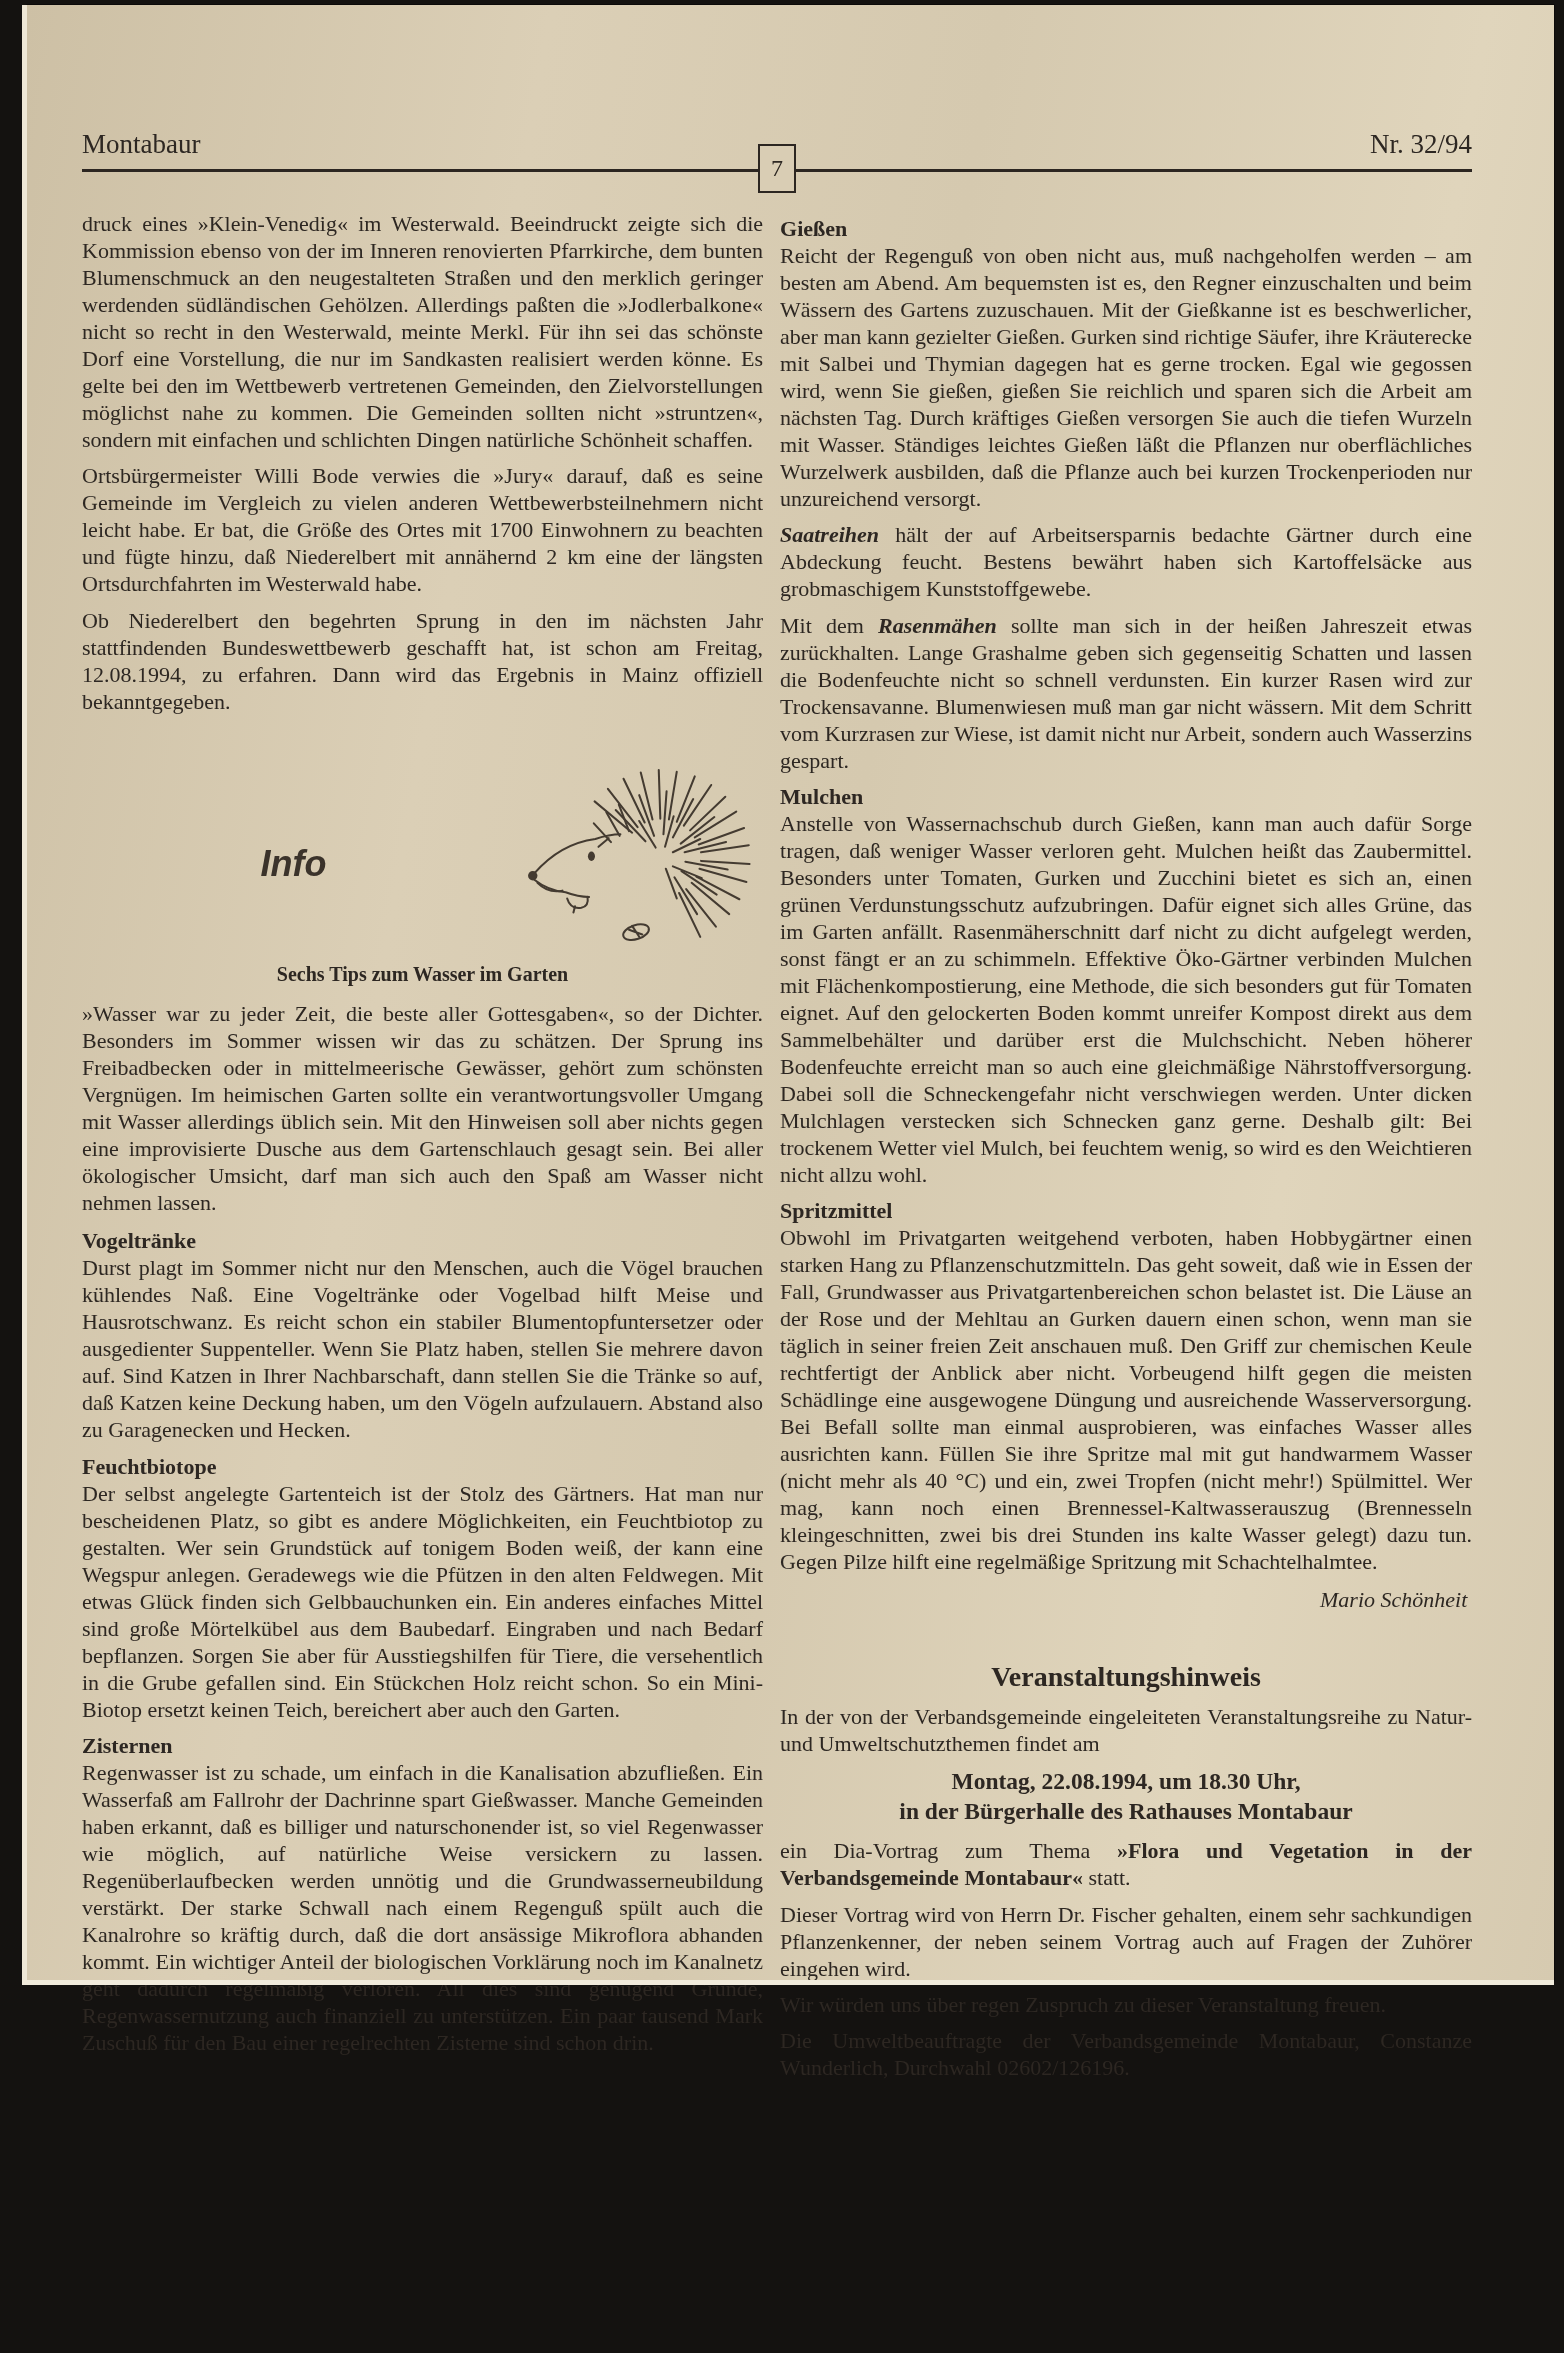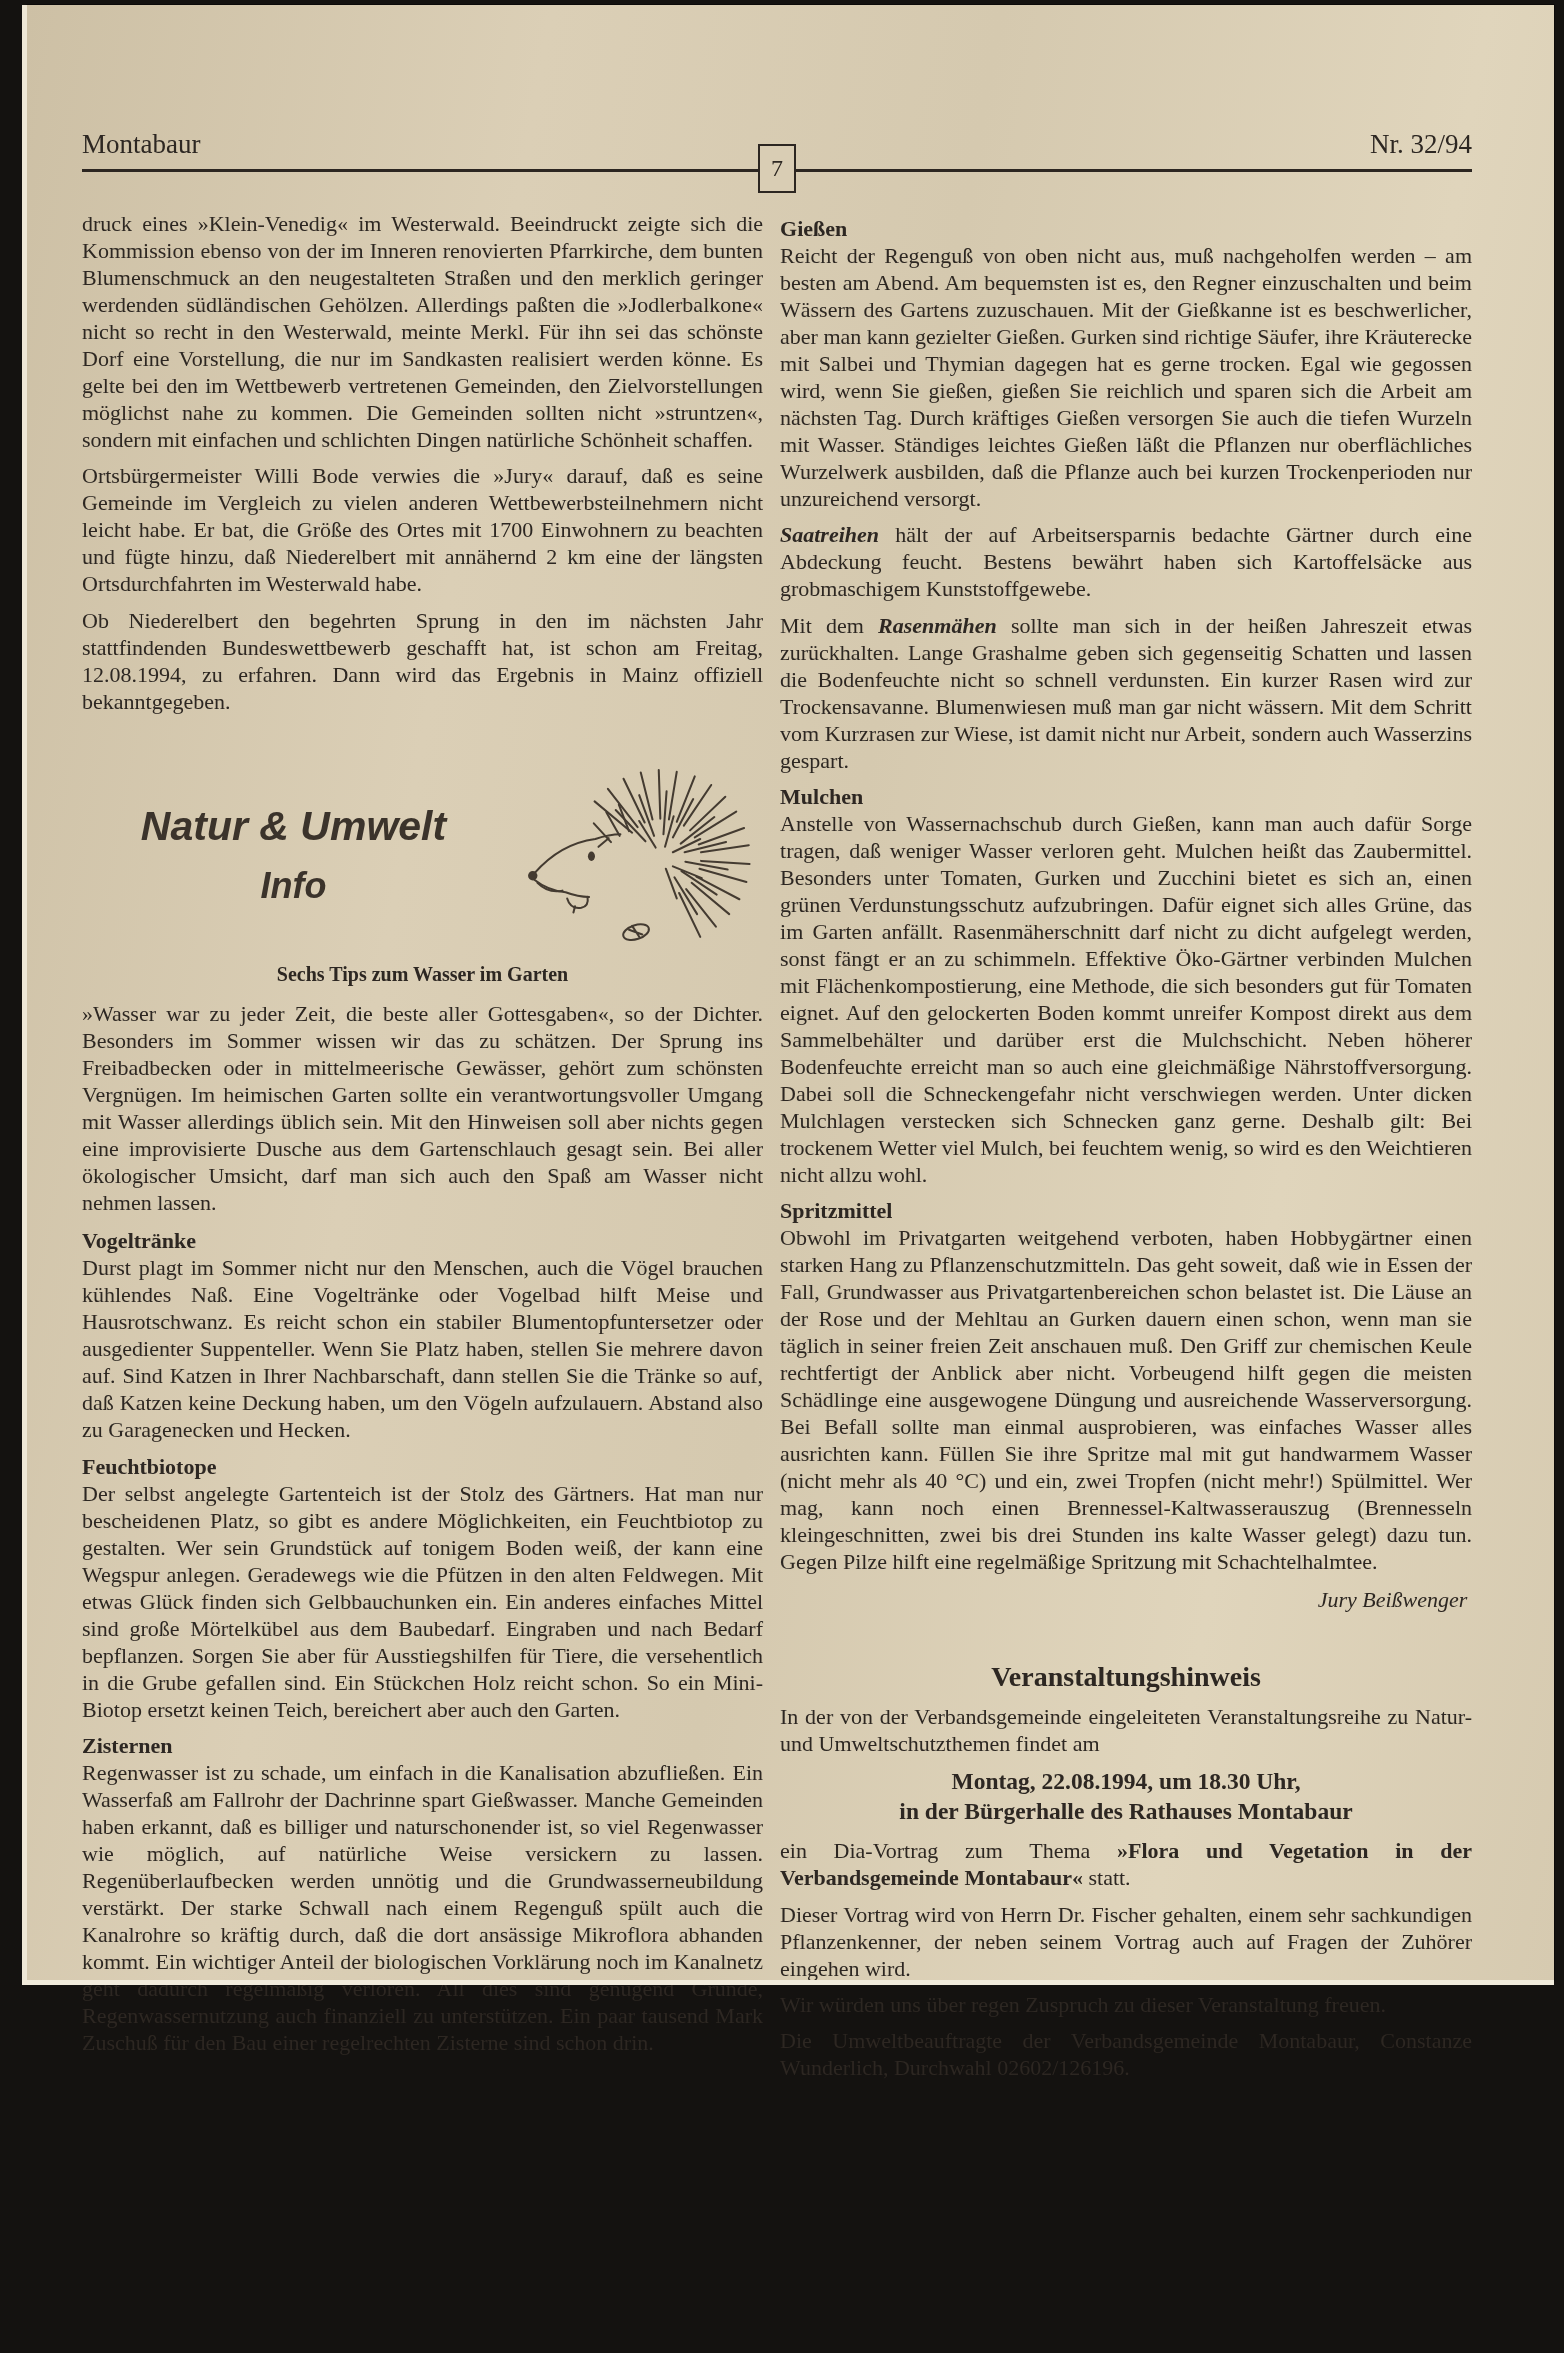--- a/index.html
+++ b/index.html
@@ -72,21 +72,20 @@
 
     <div class="cols">
 
       <div class="col col-left">
         <p class="para">druck eines »Klein-Venedig« im Westerwald. Beeindruckt zeigte sich die Kommission ebenso von der im Inneren renovierten Pfarrkirche, dem bunten Blumenschmuck an den neugestalteten Straßen und den merklich geringer werdenden südländischen Gehölzen. Allerdings paßten die »Jodlerbalkone« nicht so recht in den Westerwald, meinte Merkl. Für ihn sei das schönste Dorf eine Vorstellung, die nur im Sandkasten realisiert werden könne. Es gelte bei den im Wettbewerb vertretenen Gemeinden, den Zielvorstellungen möglichst nahe zu kommen. Die Gemeinden sollten nicht »struntzen«, sondern mit einfachen und schlichten Dingen natürliche Schönheit schaffen.</p>
         <p class="para">Ortsbürgermeister Willi Bode verwies die »Jury« darauf, daß es seine Gemeinde im Vergleich zu vielen anderen Wettbewerbsteilnehmern nicht leicht habe. Er bat, die Größe des Ortes mit 1700 Einwohnern zu beachten und fügte hinzu, daß Niederelbert mit annähernd 2 km eine der längsten Ortsdurchfahrten im Westerwald habe.</p>
         <p class="para">Ob Niederelbert den begehrten Sprung in den im nächsten Jahr stattfindenden Bundeswettbewerb geschafft hat, ist schon am Freitag, 12.08.1994, zu erfahren. Dann wird das Ergebnis in Mainz offiziell bekanntgegeben.</p>
 
         <div class="nature-banner">
           <div class="nature-titles">
-            <div class="nature-title">Natur &amp; Umwelt</div>
             <div class="nature-sub">Info</div>
           </div>
           <div class="hedgehog">
             <svg width="235" height="191" viewBox="0 0 300 244" fill="none" stroke="#443b31" stroke-width="2.6" stroke-linecap="round">
 
               <line x1="147" y1="98" x2="99" y2="58"></line>
                 <line x1="154" y1="91" x2="116" y2="42"></line>
               <line x1="163" y1="85" x2="136" y2="29"></line>
                 <line x1="173" y1="81" x2="158" y2="21"></line>
               <line x1="183" y1="80" x2="181" y2="18"></line>
@@ -155,21 +154,21 @@
         <p class="para"><b class="lead">Saatreihen</b><span> hält der auf Arbeitsersparnis bedachte Gärtner durch eine Abdeckung feucht. Bestens bewährt haben sich Kartoffelsäcke aus grobmaschigem Kunststoffgewebe.</span></p>
 
         <p class="para"><span>Mit dem </span><b class="lead">Rasenmähen</b><span> sollte man sich in der heißen Jahreszeit etwas zurückhalten. Lange Grashalme geben sich gegenseitig Schatten und lassen die Bodenfeuchte nicht so schnell verdunsten. Ein kurzer Rasen wird zur Trockensavanne. Blumenwiesen muß man gar nicht wässern. Mit dem Schritt vom Kurzrasen zur Wiese, ist damit nicht nur Arbeit, sondern auch Wasserzins gespart.</span></p>
 
         <div class="sec-h">Mulchen</div>
         <p class="sec-p">Anstelle von Wassernachschub durch Gießen, kann man auch dafür Sorge tragen, daß weniger Wasser verloren geht. Mulchen heißt das Zaubermittel. Besonders unter Tomaten, Gurken und Zucchini bietet es sich an, einen grünen Verdunstungsschutz aufzubringen. Dafür eignet sich alles Grüne, das im Garten anfällt. Rasenmäherschnitt darf nicht zu dicht aufgelegt werden, sonst fängt er an zu schimmeln. Effektive Öko-Gärtner verbinden Mulchen mit Flächenkompostierung, eine Methode, die sich besonders gut für Tomaten eignet. Auf den gelockerten Boden kommt unreifer Kompost direkt aus dem Sammelbehälter und darüber erst die Mulchschicht. Neben höherer Bodenfeuchte erreicht man so auch eine gleichmäßige Nährstoffversorgung. Dabei soll die Schneckengefahr nicht verschwiegen werden. Unter dicken Mulchlagen verstecken sich Schnecken ganz gerne. Deshalb gilt: Bei trockenem Wetter viel Mulch, bei feuchtem wenig, so wird es den Weichtieren nicht allzu wohl.</p>
 
         <div class="sec-h">Spritzmittel</div>
         <p class="sec-p">Obwohl im Privatgarten weitgehend verboten, haben Hobbygärtner einen starken Hang zu Pflanzenschutzmitteln. Das geht soweit, daß wie in Essen der Fall, Grundwasser aus Privatgartenbereichen schon belastet ist. Die Läuse an der Rose und der Mehltau an Gurken dauern einen schon, wenn man sie täglich in seiner freien Zeit anschauen muß. Den Griff zur chemischen Keule rechtfertigt der Anblick aber nicht. Vorbeugend hilft gegen die meisten Schädlinge eine ausgewogene Düngung und ausreichende Wasserversorgung. Bei Befall sollte man einmal ausprobieren, was einfaches Wasser alles ausrichten kann. Füllen Sie ihre Spritze mal mit gut handwarmem Wasser (nicht mehr als 40 °C) und ein, zwei Tropfen (nicht mehr!) Spülmittel. Wer mag, kann noch einen Brennessel-Kaltwasserauszug (Brennesseln kleingeschnitten, zwei bis drei Stunden ins kalte Wasser gelegt) dazu tun. Gegen Pilze hilft eine regelmäßige Spritzung mit Schachtelhalmtee.</p>
 
-        <div class="signature">Jury Beißwenger</div>
+        <div class="signature">Mario Schönheit</div>
 
         <div class="event-heading">Veranstaltungshinweis</div>
         <p class="event-p">In der von der Verbandsgemeinde eingeleiteten Veranstaltungsreihe zu Natur- und Umweltschutzthemen findet am</p>
         <div class="event-center">
           <div>Montag, 22.08.1994, um 18.30 Uhr,</div>
           <div>in der Bürgerhalle des Rathauses Montabaur</div>
         </div>
         <p class="event-p"><span>ein Dia-Vortrag zum Thema </span><b>»Flora und Vegetation in der Verbandsgemeinde Montabaur«</b><span> statt.</span></p>
         <p class="event-p">Dieser Vortrag wird von Herrn Dr. Fischer gehalten, einem sehr sachkundigen Pflanzenkenner, der neben seinem Vortrag auch auf Fragen der Zuhörer eingehen wird.</p>
         <p class="event-p">Wir würden uns über regen Zuspruch zu dieser Veranstaltung freuen.</p>

